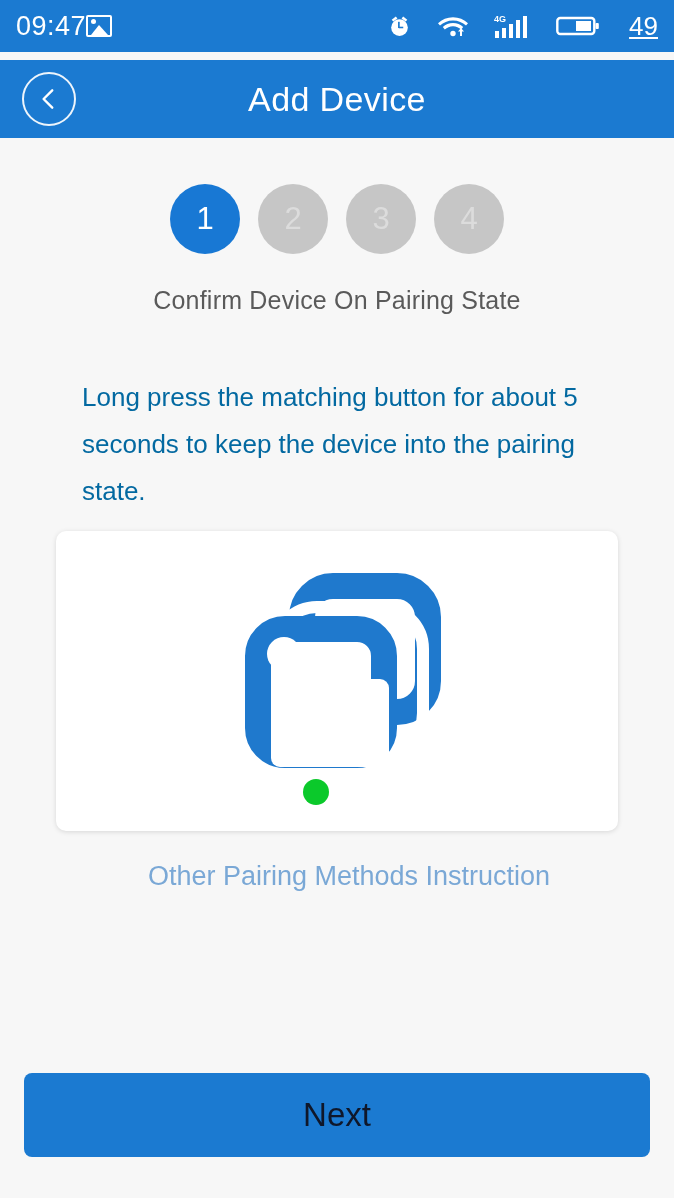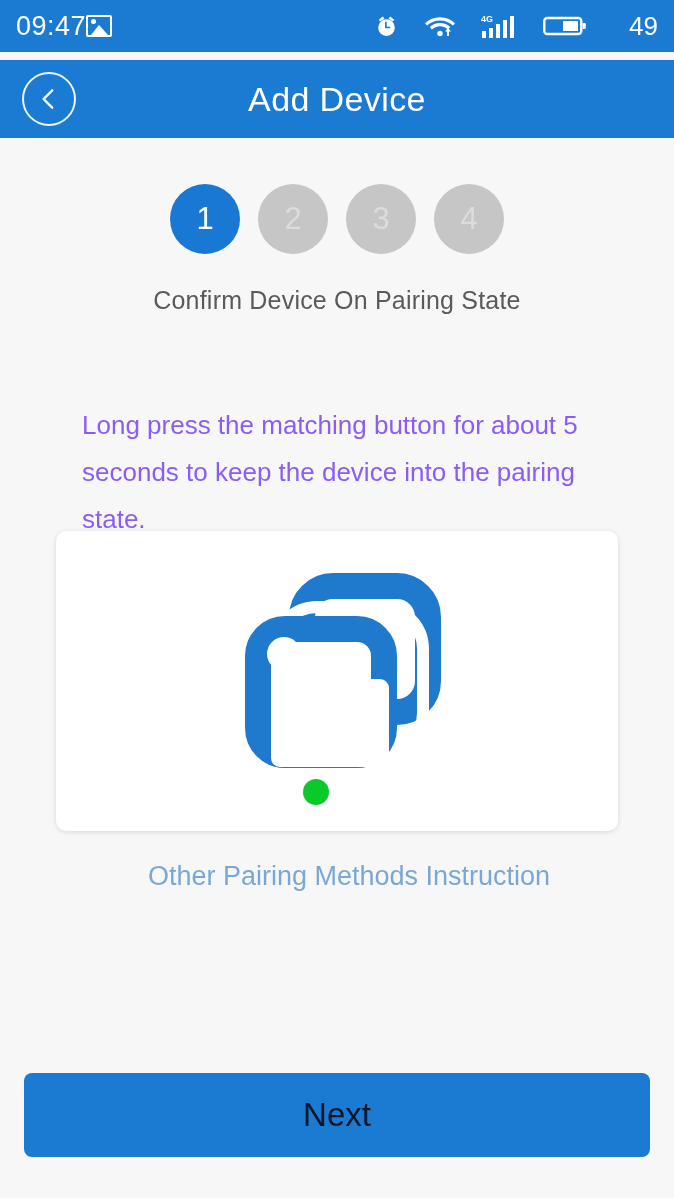--- a/index.html
+++ b/index.html
@@ -12,22 +12,22 @@
   .screen { position:relative; width:674px; height:1198px; background:#f7f7f7; }
 
   
   .statusbar {
     position:absolute; top:0; left:0; width:674px; height:52px;
     background:#1b7ad1; color:#fff;
     display:flex; align-items:center; padding:0 16px;
   }
   .sb-left { display:flex; align-items:center; gap:0; }
   .sb-time { font-size:27px; letter-spacing:0.5px; font-weight:400; }
-  .sb-right { margin-left:auto; display:flex; align-items:center; gap:26px; }
-  .sb-batt-num { font-size:26px; margin-left:16px; }
+  .sb-right { margin-left:auto; display:flex; align-items:center; gap:26px;text-decoration:underline; }
+  .sb-batt-num { font-size:26px; margin-left:3px; }
 
   
   .photo-ico { width:26px; height:22px; border:2.5px solid #fff; border-radius:2px; position:relative; overflow:hidden; }
   .photo-ico::after {
     content:""; position:absolute; left:3px; bottom:0px;
     border-left:8px solid transparent; border-right:9px solid transparent;
     border-bottom:10px solid #fff;
   }
   .photo-ico::before {
     content:""; position:absolute; left:3px; top:2px; width:5px; height:5px;
@@ -62,21 +62,21 @@
   .step.active { background:#1878d4; color:#ffffff; }
   .step.inactive { background:#c6c6c6; color:#dcdcdc; }
 
   
   .title {
     position:absolute; top:286px; left:0; width:674px; text-align:center;
     font-size:25px; color:#5a5a5a; font-weight:400; letter-spacing:0.2px;
   }
   .desc {
     position:absolute; top:374px; left:82px; width:520px;
-    font-size:26px; line-height:47px; color:#8b5cf6; font-weight:400;margin-top:28px;
+    font-size:26px; line-height:47px; color:#0369a1; font-weight:400;
   }
 
   
   .card {
     position:absolute; top:531px; left:56px; width:562px; height:300px;
     background:#ffffff; border-radius:10px;
     box-shadow:0 1px 5px rgba(0,0,0,0.13);
     display:flex; align-items:center; justify-content:center;
   }
   .device { position:relative; width:220px; height:240px; }

